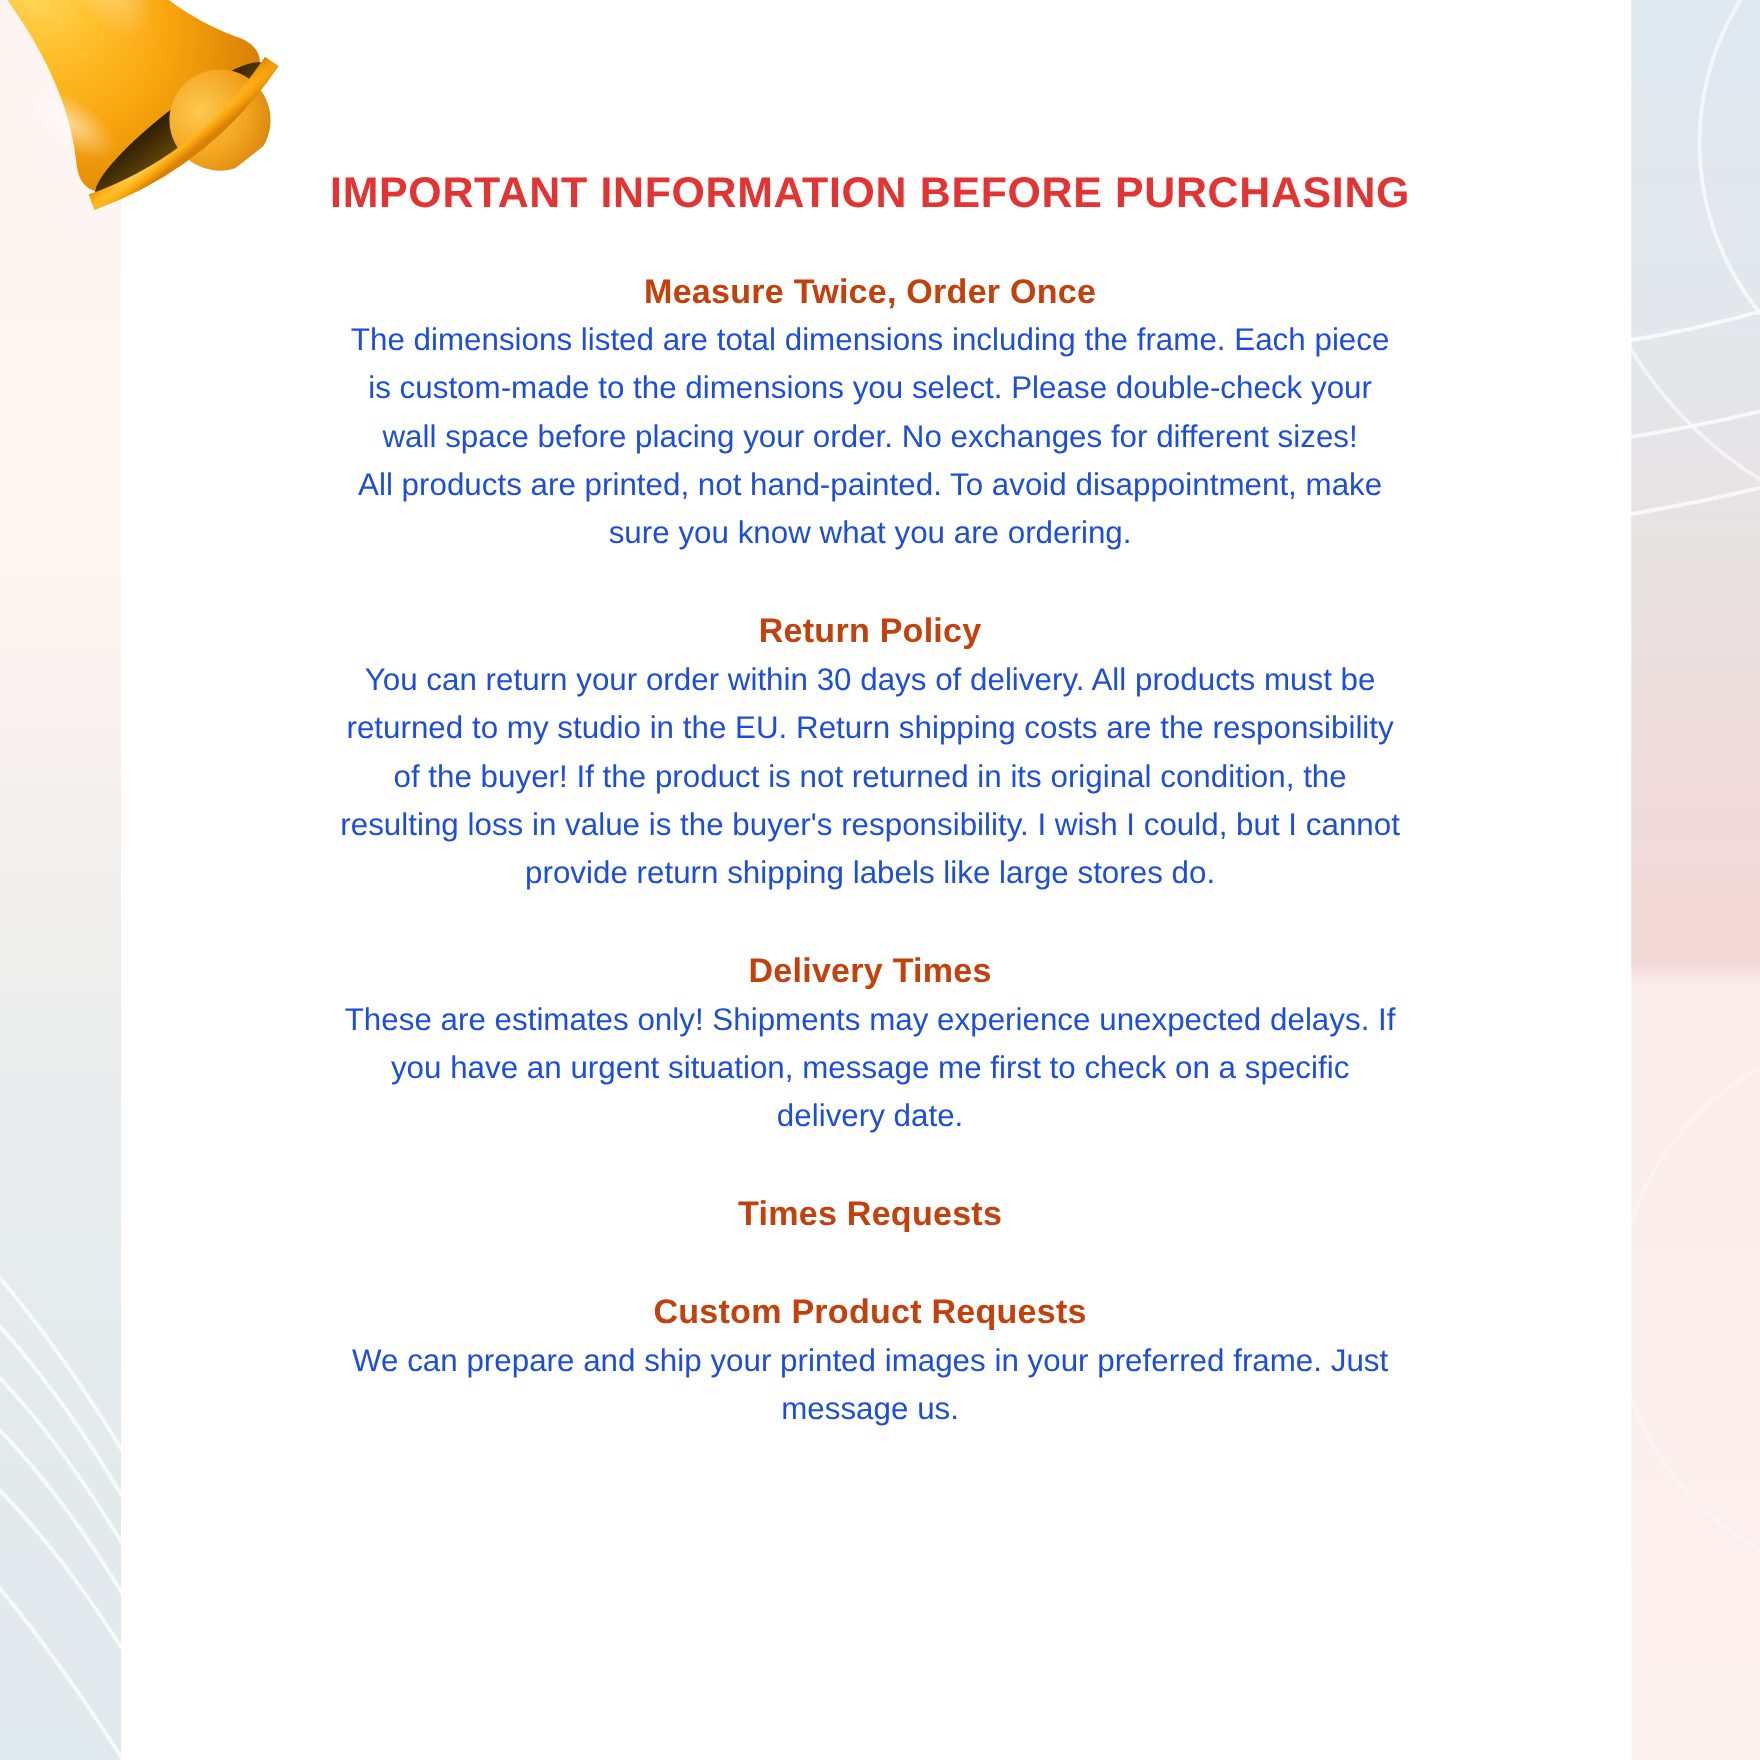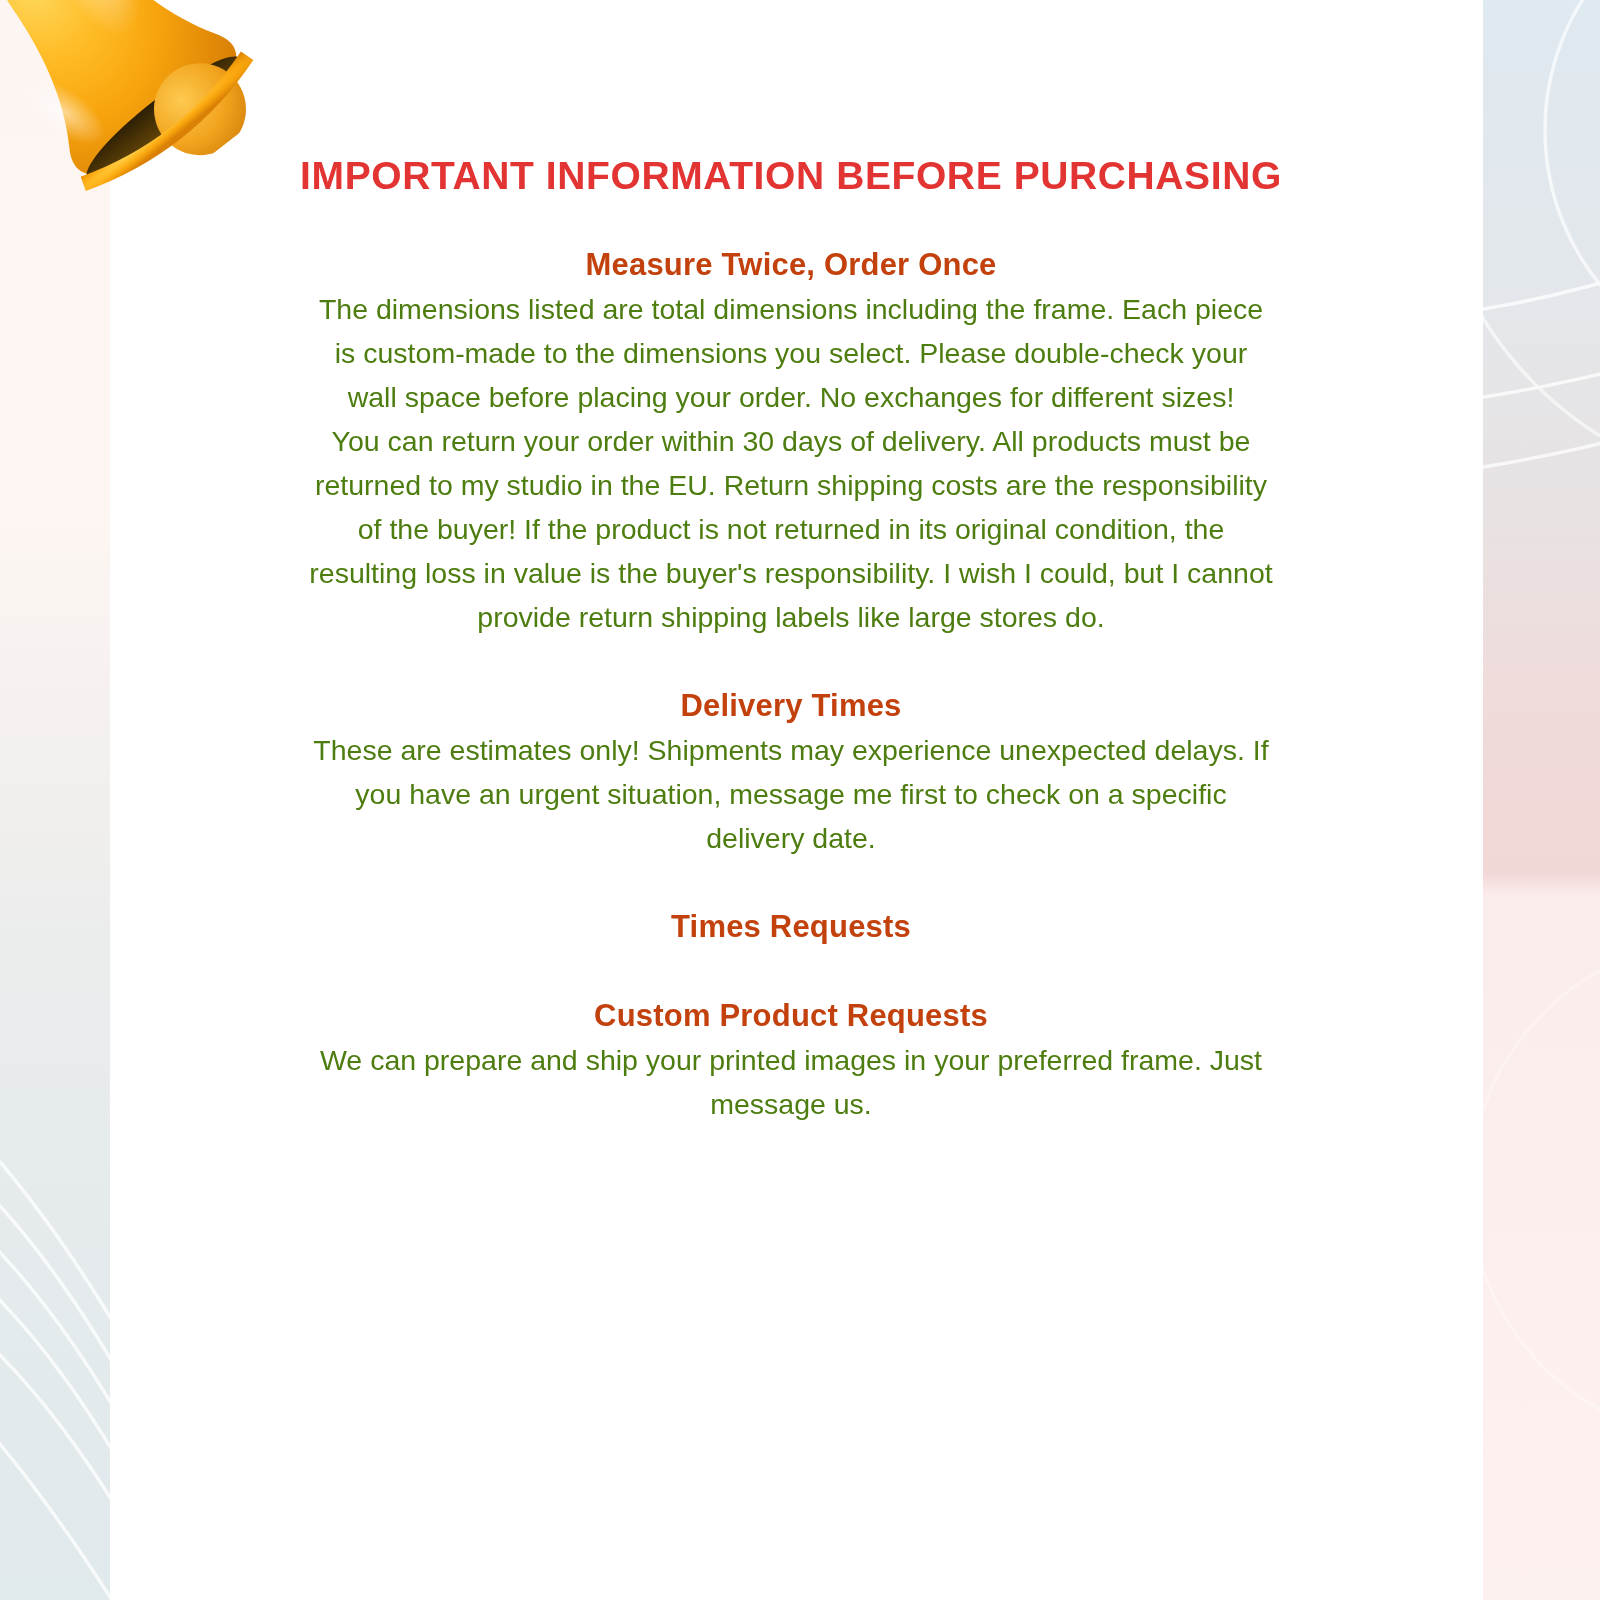--- a/index.html
+++ b/index.html
@@ -51,21 +51,21 @@
   .section-heading{
     margin:45px 0 0 0;
     font-size:31px;line-height:44px;font-weight:700;
     letter-spacing:0.2px;
     color:#c2410c;
   }
   .section-body{
     margin:0 auto;
     max-width:1330px;
     font-size:28.5px;line-height:44px;font-weight:400;
-    color:#4d7c0f;
+    color:#1d4ed8;
     white-space:pre-line;
     text-align:center;
   }
 </style>
 </head>
 <body>
 
 <div class="band band-left"></div>
 <div class="band band-right"></div>
 
@@ -136,21 +136,24 @@
 </div>
 
 <div class="content">
   <h1 class="page-title">IMPORTANT INFORMATION BEFORE PURCHASING</h1>
 
   <h2 class="section-heading">Measure Twice, Order Once</h2>
   <p class="section-body">The dimensions listed are total dimensions including the frame. Each piece
 is custom-made to the dimensions you select. Please double-check your
 wall space before placing your order. No exchanges for different sizes!</p>
 
+  <p class="section-body">All products are printed, not hand-painted. To avoid disappointment, make
+sure you know what you are ordering.</p>
 
+  <h2 class="section-heading">Return Policy</h2>
   <p class="section-body">You can return your order within 30 days of delivery. All products must be
 returned to my studio in the EU. Return shipping costs are the responsibility
 of the buyer! If the product is not returned in its original condition, the
 resulting loss in value is the buyer's responsibility. I wish I could, but I cannot
 provide return shipping labels like large stores do.</p>
 
   <h2 class="section-heading">Delivery Times</h2>
   <p class="section-body">These are estimates only! Shipments may experience unexpected delays. If
 you have an urgent situation, message me first to check on a specific
 delivery date.</p>

